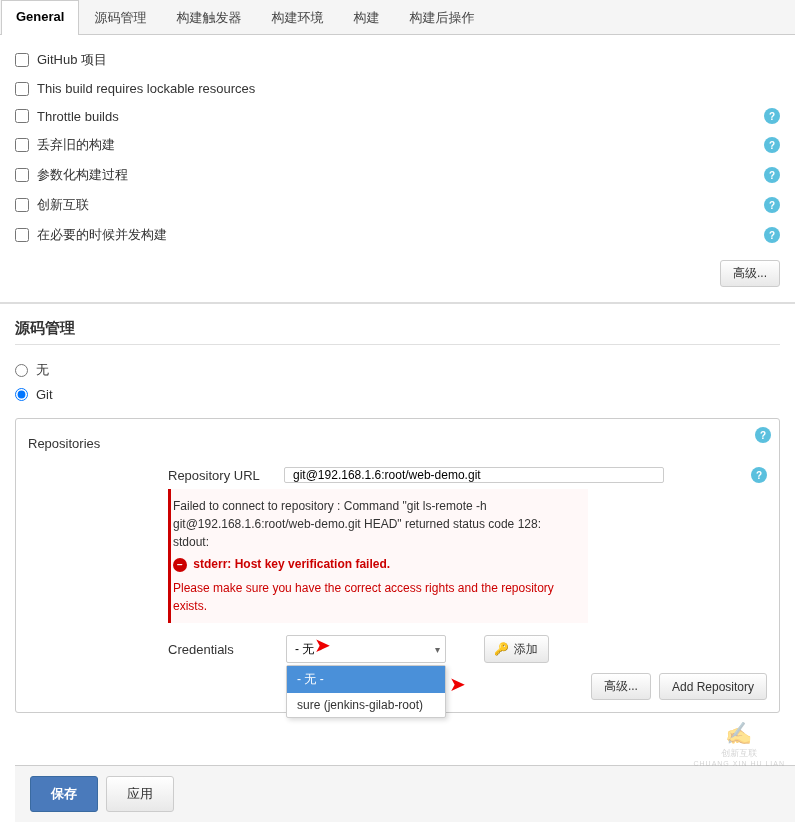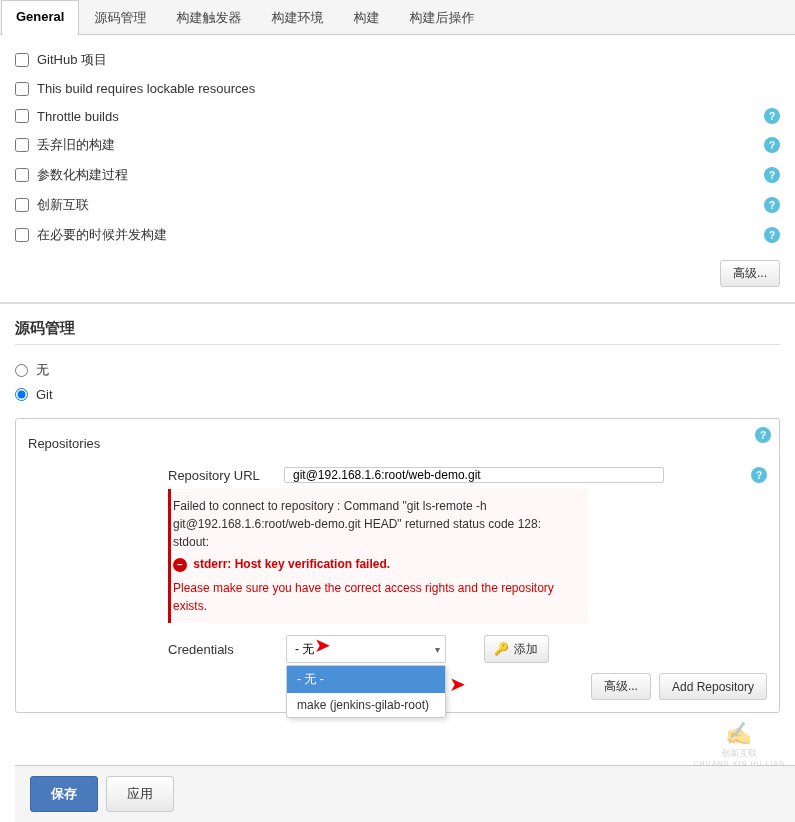--- a/index.html
+++ b/index.html
@@ -441,21 +441,21 @@
             <div class="credentials-select-wrap" style="position:relative;">
               <select class="credentials-select">
                 <option>- 无 -</option>
                 <option>root (jenkins-gilab-root)</option>
               </select>
               <span class="select-arrow">▾</span>
 
               
               <div class="dropdown-menu">
                 <div class="dropdown-item selected">- 无 -</div>
-                <div class="dropdown-item">make (jenkins-gilab-root)</div>
+                <div class="dropdown-item">sure (jenkins-gilab-root)</div>
               </div>
             </div>
 
             <div style="position:relative; display:flex; align-items:center;">
               <span style="font-size:20px; color:#e00; margin-left:-5px; position:relative; top:35px;">➤</span>
             </div>
 
             <button class="btn-add-credential" style="margin-left:10px;">
               <span class="key-icon">🔑</span>
               <span>添加</span>

